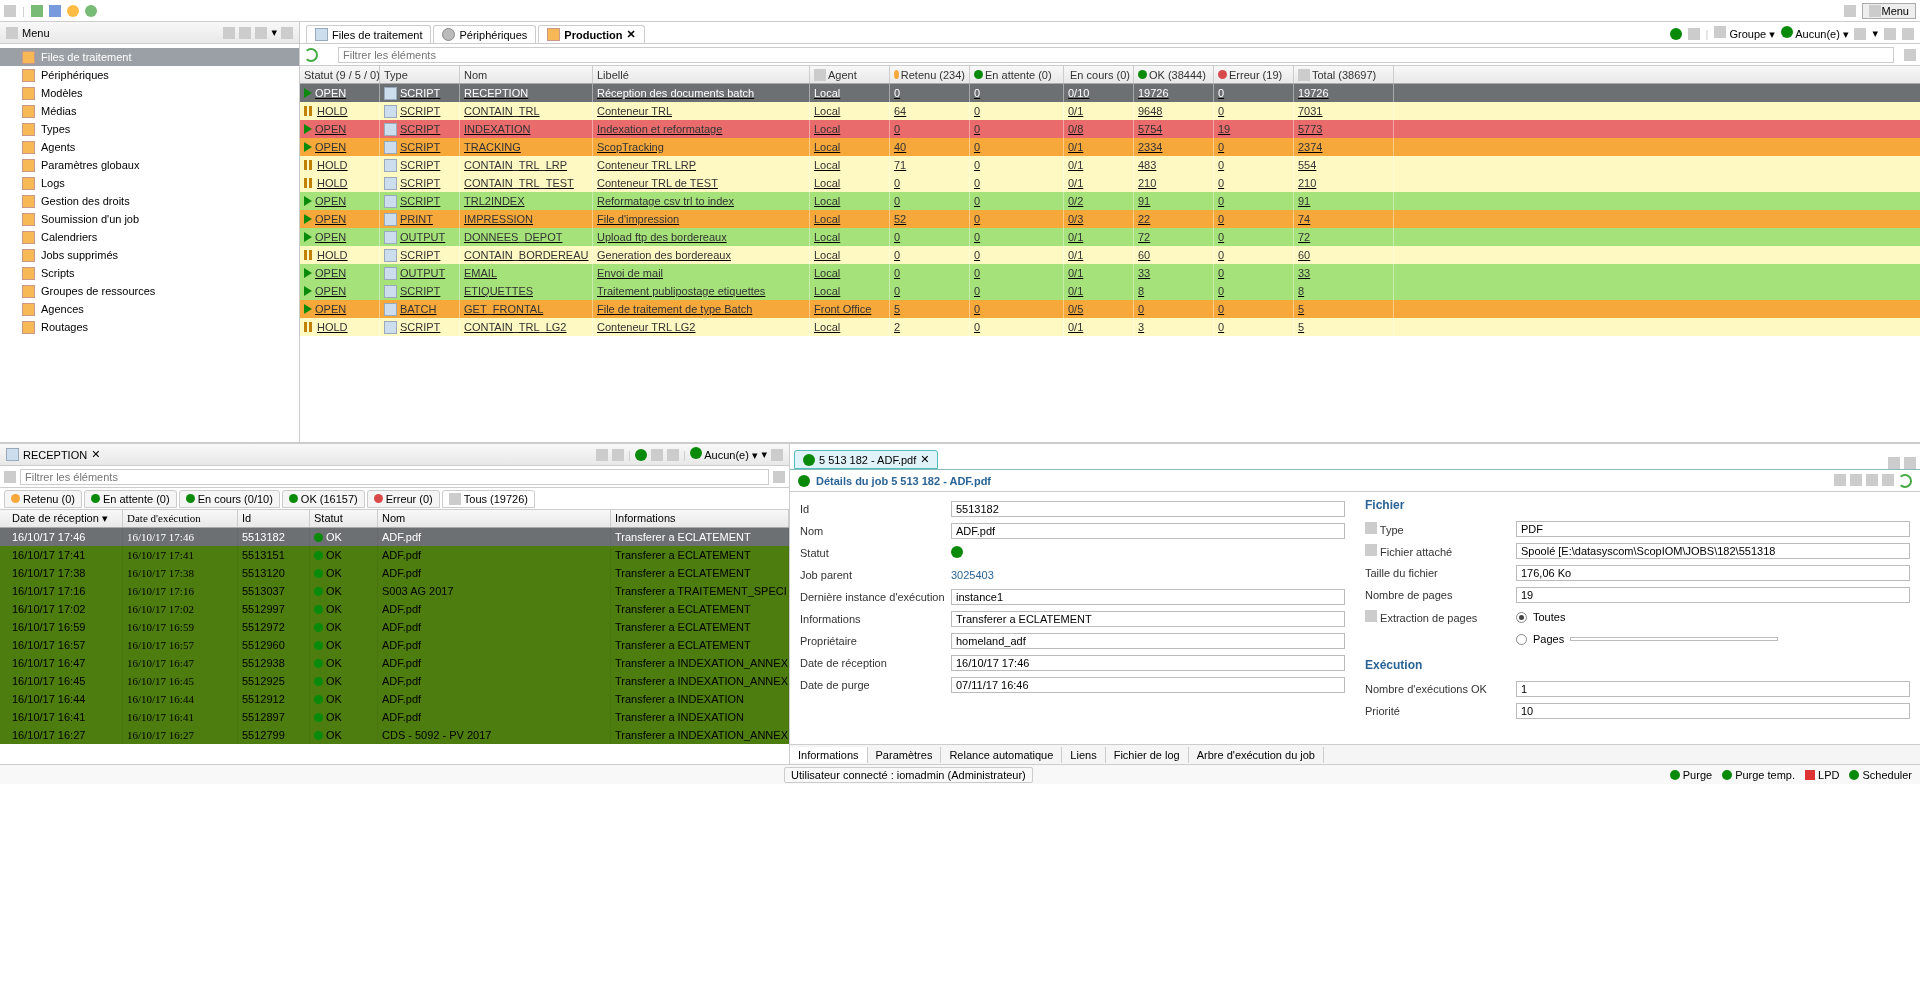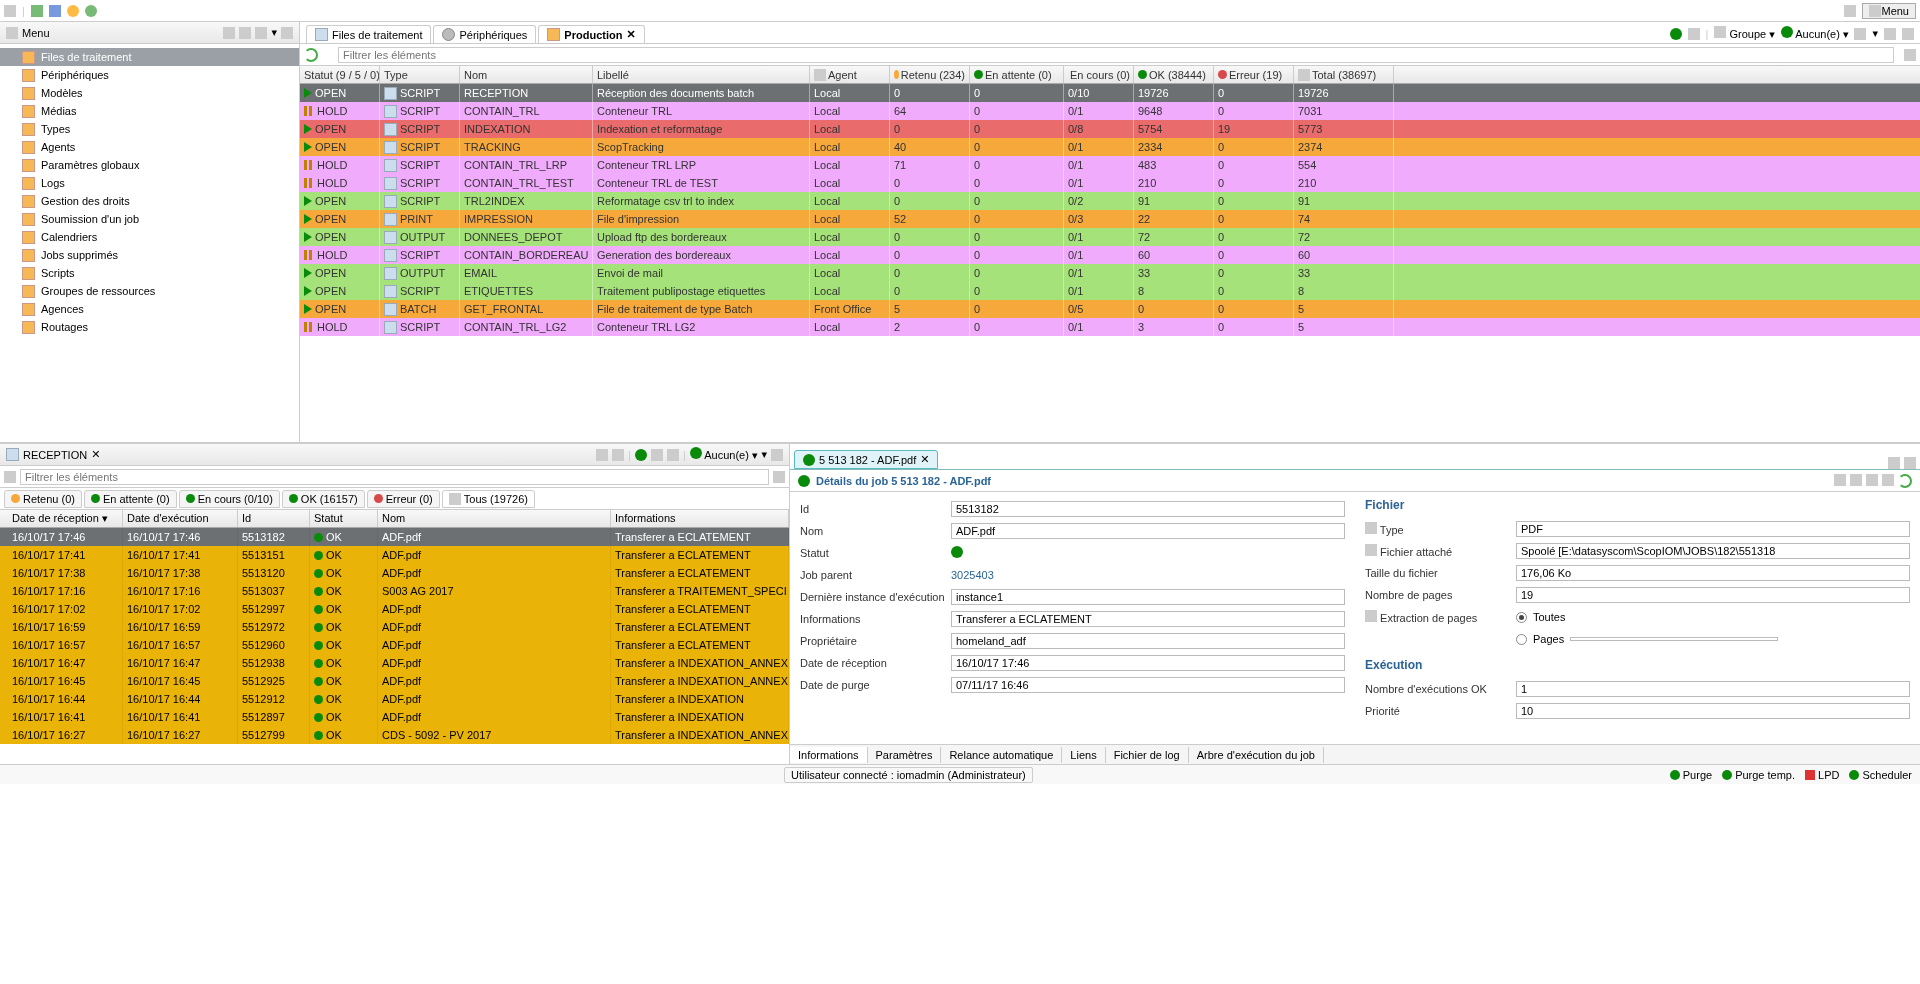--- a/index.html
+++ b/index.html
@@ -25,50 +25,50 @@
 .tab-bar-tabs { display: flex; }
 .tab { border: 1px solid #ccc; border-bottom: none; padding: 2px 8px; margin-right: 2px; background: #fefefe; display: flex; align-items: center; gap: 4px; cursor: pointer; border-radius: 3px 3px 0 0;}
 .tab.active { background: #fff; font-weight: bold; }
 .tab-bar-ctrls { display: flex; align-items: center; gap: 6px; padding-bottom: 2px; padding-right: 6px;}
 
 .filter-row { height: 22px; border-bottom: 1px solid #ccc; display: flex; align-items: center; padding: 0 4px; gap: 4px; justify-content: space-between;}
 .filter-input { flex: 1; border: 1px solid #ccc; padding: 1px 4px; color: #888; margin-left: 16px; }
 
 .grid-header { height: 18px; background: linear-gradient(#f8f8f8,#e8e8e8); border-bottom: 1px solid #aaa; display: flex; color: #333; }
 .grid-header > div { border-right: 1px solid #ccc; padding: 2px 4px; overflow: hidden; white-space: nowrap; display: flex; align-items: center; gap: 2px;}
-.grid-body { overflow: auto; flex: 1; }
+.grid-body { overflow: auto; flex: 1; text-decoration: underline; }
 .grid-row { height: 18px; display: flex; color: #333; }
 .grid-row > div { border-right: 1px solid rgba(255,255,255,0.4); padding: 2px 4px; overflow: hidden; white-space: nowrap; display:flex; align-items:center; gap:3px;}
 
 .c-stat { width: 80px; } .c-type { width: 80px; } .c-nom { width: 133px; } .c-lib { width: 217px; } .c-agent { width: 80px; } .c-retenu { width: 80px; } .c-att { width: 94px; } .c-cours { width: 70px; } .c-ok { width: 80px; } .c-err { width: 80px; } .c-total { width: 100px; }
 
 .row-dark { background: #6d7072; color: #fff; }
 .row-green { background: #a6e27a; }
 .row-orange { background: #f7a83b; }
-.row-pink { background: #f0abfc; }
+.row-pink { background: #fef9c3; }
 .row-red { background: #e96b6b; }
 .play-tri { width:0; height:0; border-left: 8px solid #0a8a0a; border-top:5px solid transparent; border-bottom:5px solid transparent; display:inline-block;}
 .pause-ic { width:10px;height:10px; display:inline-flex; gap:2px;}
 .pause-ic::before,.pause-ic::after{content:'';width:3px;height:10px;background:#c08000;display:inline-block;}
 
 .bottom-area { display: flex; height: 322px; border-top: 2px solid #ccc; }
 .bottom-left { width: 790px; border-right: 1px solid #ccc; display: flex; flex-direction: column; }
 .bottom-right { flex: 1; display: flex; flex-direction: column; }
 
 .jobtabs { height: 22px; border-bottom: 1px solid #ccc; display: flex; align-items: center; padding: 0 4px; gap:2px;}
 .jobtab { border:1px solid #ccc; padding:2px 6px; border-radius:3px 3px 0 0; display:flex; align-items:center; gap:3px; cursor:pointer; background:#f5f5f5;}
 .jobtab.active{background:#fff;}
 
 .job-grid-header { height: 18px; background: linear-gradient(#f8f8f8,#e8e8e8); border-bottom: 1px solid #aaa; display: flex;}
 .job-grid-header>div{border-right:1px solid #ccc; padding:2px 4px; white-space:nowrap; overflow:hidden;}
 .job-row{height:18px;display:flex;}
 .job-row>div{border-right:1px solid rgba(0,0,0,0.05);padding:2px 4px;white-space:nowrap;overflow:hidden;display:flex;align-items:center;gap:3px;}
-.jc-date{width:115px;margin-left:8px;}.jc-date2{width:115px;}.jc-id{width:72px;}.jc-stat{width:68px;}.jc-nom{width:233px;}.jc-info{flex:1;}
+.jc-date{width:115px;margin-left:8px;}.jc-date2{width:115px;font-family:Liberation Serif, serif;}.jc-id{width:72px;}.jc-stat{width:68px;}.jc-nom{width:233px;}.jc-info{flex:1;}
 .job-row.sel{background:#6d7072;color:#fff;}
-.job-row.ok{background:#eab308;}
+.job-row.ok{background:#4d7c0f;}
 
 .detail-tab { height: 26px; border-bottom: 1px solid #8bb; display: flex; align-items: flex-end; padding-left: 4px;}
 .detail-tab .dtab { border:1px solid #5bb; background:#e0f3f9; padding:2px 8px; border-radius:3px 3px 0 0; display:flex; align-items:center; gap:4px;}
 .detail-title-row { height:22px; display:flex; align-items:center; padding:0 8px; justify-content:space-between; border-bottom:1px solid #ccc;}
 .detail-title { color:#2a6496; font-weight:bold; font-size:12px; display:flex; align-items:center; gap:6px;justify-content:space-between;}
 .detail-body { display:flex; flex:1; overflow:hidden;}
 .detail-col { width:50%; padding:6px 10px;}
 .section-title { color:#2a6496; font-weight:bold; margin-bottom:6px; font-size:12px;}
 .field-row { display:flex; align-items:center; height:22px; gap:6px;}
 .field-row label { width:145px; color:#333;}

